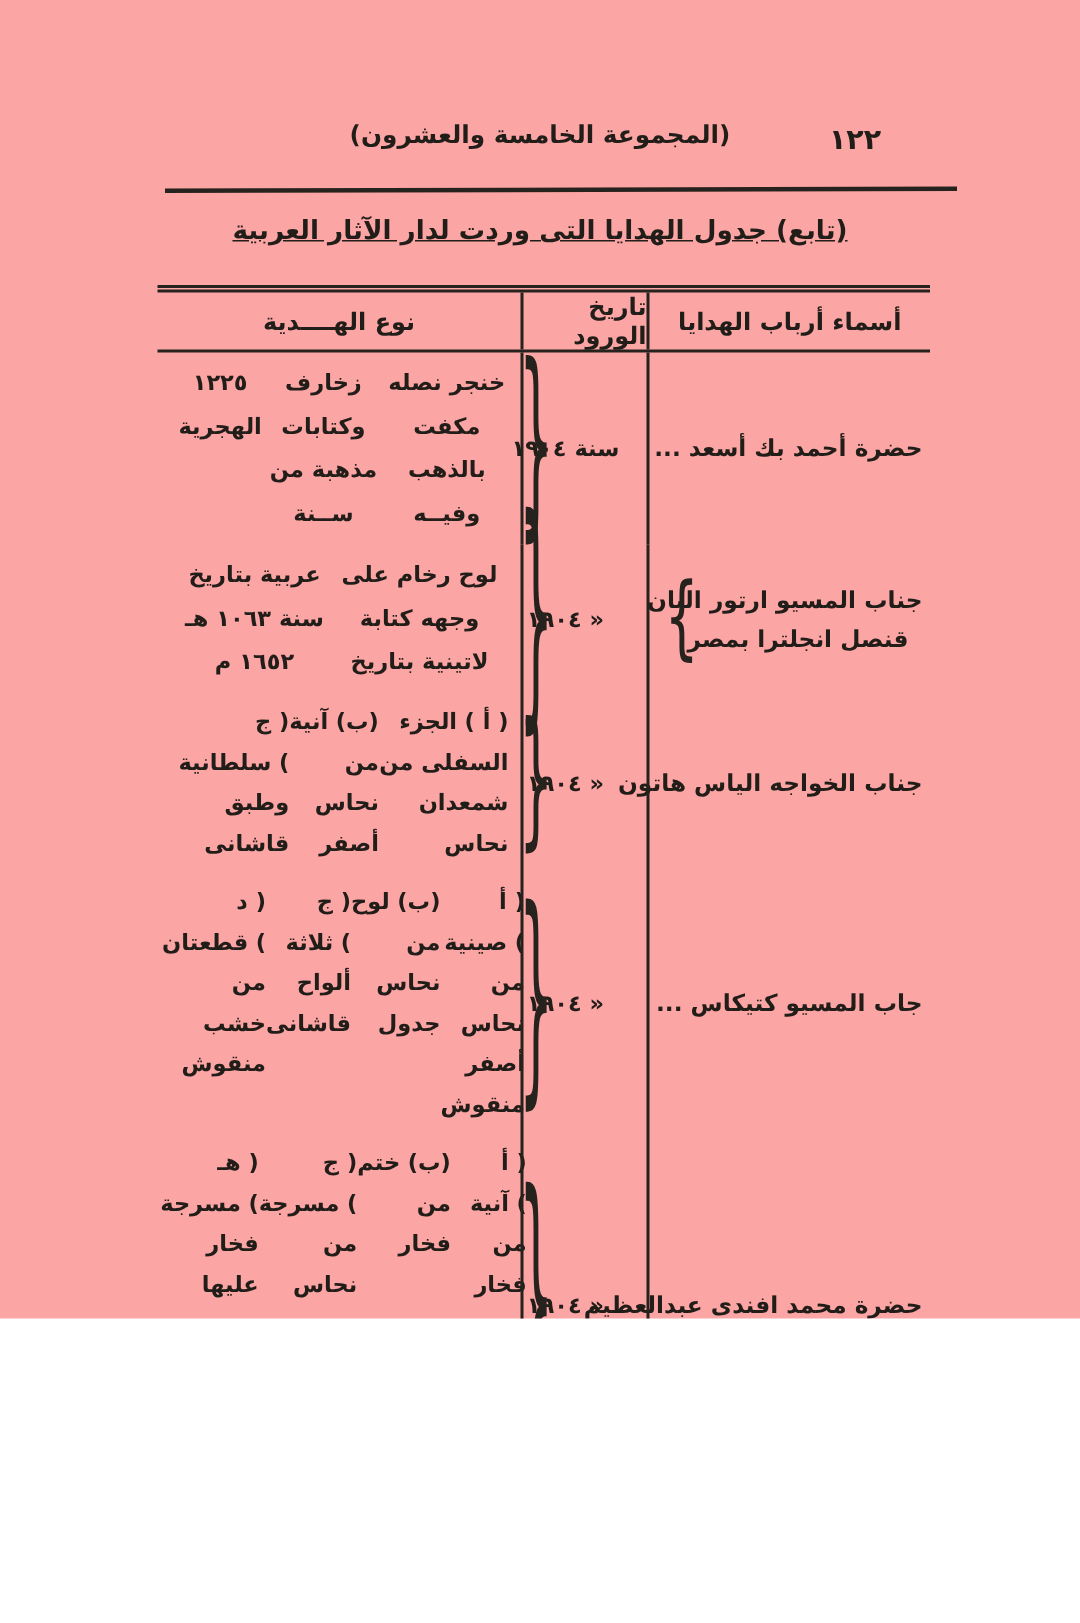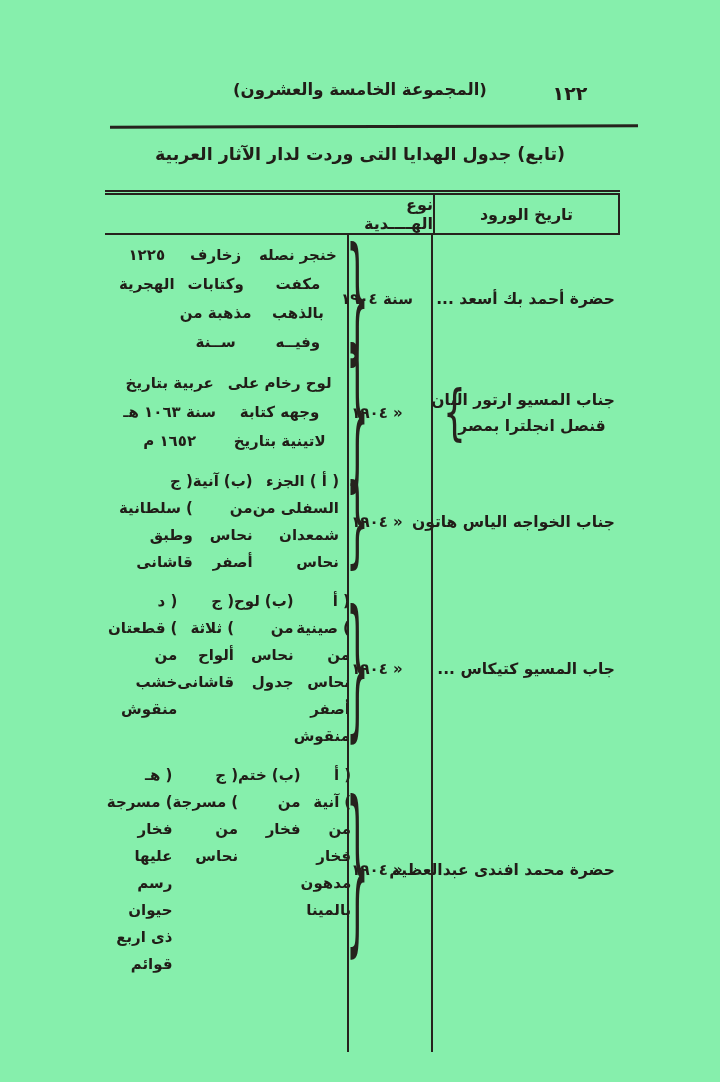--- a/index.html
+++ b/index.html
@@ -1,31 +1,31 @@
 <!DOCTYPE html>
 <html lang="ar" dir="rtl"><head>
 <meta charset="utf-8">
 <style>
   html,body { margin:0; padding:0; }
   body { width:720px; height:1082px; background:#ffffff; }
   .page {
-    position:relative; width:720px; height:1082px;
-    background:#86efac; overflow:hidden;
+    position:relative; width:720px; height:879px;
+    background:#fca5a5; overflow:hidden;
     font-family:"DejaVu Sans", sans-serif;
     color:#211d18; direction:rtl;
   }
   
   .running-head { position:absolute; top:80px; left:0; width:100%; text-align:center;
                   font-size:16.5px; font-weight:bold; letter-spacing:.2px; }
   .page-number { position:absolute; top:82px; left:548px; width:44px; text-align:center;
                  font-size:19px; font-weight:bold; }
   .head-rule { position:absolute; top:125px; left:110px; width:528px; height:3px;
                background:#26221d; transform:rotate(-.15deg); }
   .table-title { position:absolute; top:144px; left:0; width:100%; text-align:center;
-                 font-size:17.5px; font-weight:bold; }
+                 font-size:17.5px; font-weight:bold;text-decoration:underline; }
   
   .gifts-table { position:absolute; top:190px; left:105px; width:515px;
                  border-top:5px double #26221d; }
   .thead, .trow { display:grid; grid-template-columns:187px 86px 242px; }
   .thead { border-bottom:2px solid #26221d; }
   .th { display:flex; align-items:center; justify-content:center;
         height:38px; font-size:16px; font-weight:bold; }
   .col-date-border { border-left:2px solid #26221d; border-right:2px solid #26221d; }
   .trow:nth-child(1) { min-height:104px; }
   .trow:nth-child(2) { min-height:96px;  }
@@ -55,20 +55,21 @@
 <body>
 
 <div class="page">
   <div class="running-head">(المجموعة الخامسة والعشرون)</div>
   <div class="page-number">١٢٢</div>
   <div class="head-rule"></div>
   <div class="table-title">(تابع) جدول الهدايا التى وردت لدار الآثار العربية</div>
 
   <div class="gifts-table">
     <div class="thead">
+      <div class="th">أسماء أرباب الهدايا</div>
       <div class="th col-date-border">تاريخ الورود</div>
       <div class="th">نوع الهــــدية</div>
     </div>
     <div id="rows-container">
   <div class="trow">
     <div class="name-cell">
             <div class="name-line">حضرة أحمد بك أسعد ...</div>
           </div>
     <div class="date-cell col-date-border">
       <span class="brace date-brace" style="transform: translateY(-50%) scaleY(3.80556);">}</span>

